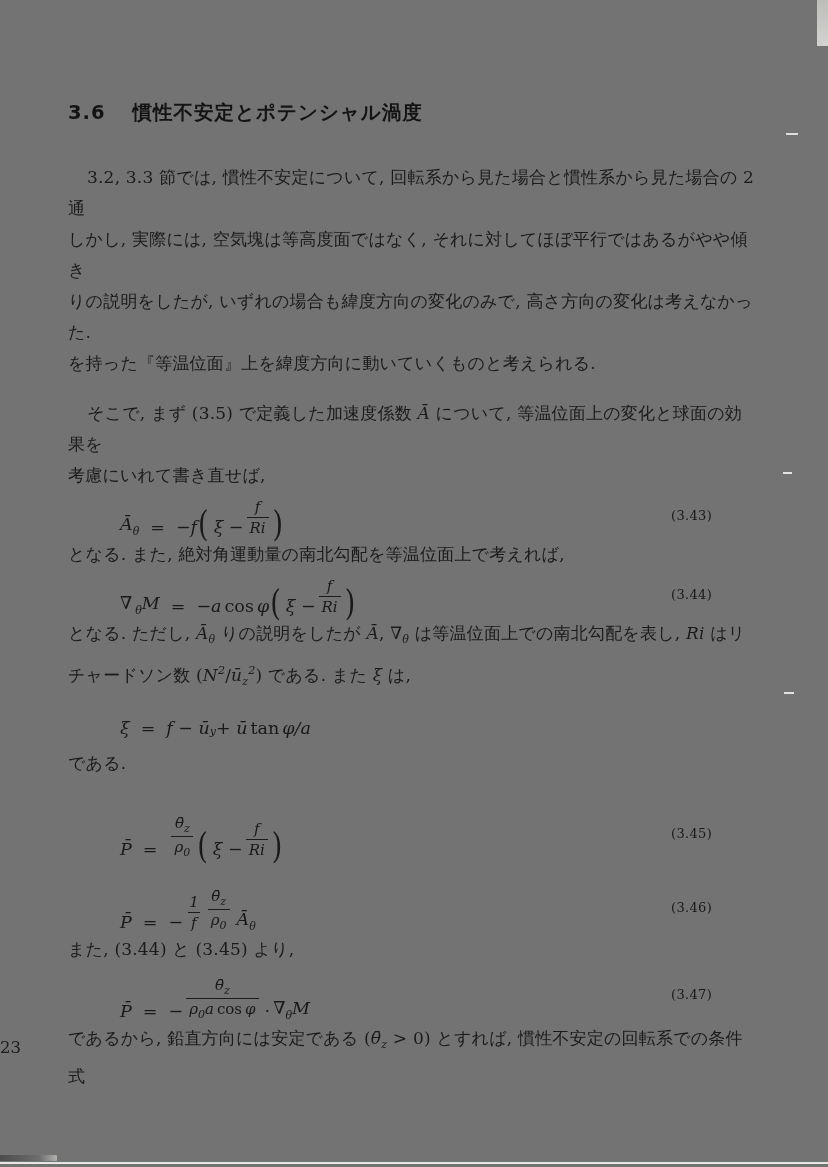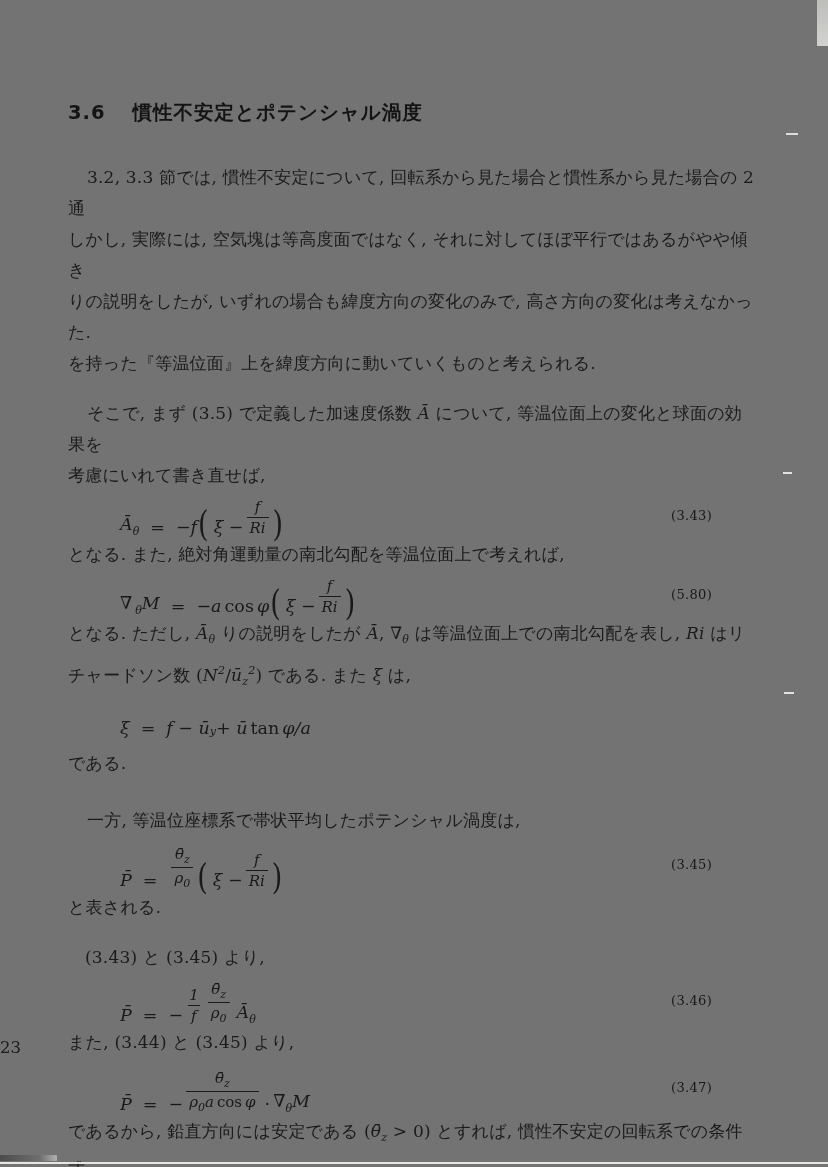--- a/index.html
+++ b/index.html
@@ -131,21 +131,21 @@
       <span>−a</span>
       <span class="fn">cos</span>
       <span>φ</span>
       <span class="bp">(</span>
       <span class="sp">ξ −</span>
       <span class="frac">
         <span class="fnum">f</span>
         <span class="fden">Ri</span>
       </span>
       <span class="bp">)</span>
-      <span class="eq-num">(5.80)</span>
+      <span class="eq-num">(3.44)</span>
     </div>
 
     <div>
       <div class="jl"><span>となる. ただし, </span><span class="mi">Ā</span><sub>θ</sub><span> りの説明をしたが </span><span class="mi">Ā</span><span>, </span><span>∇</span><sub>θ</sub><span> は等温位面上での南北勾配を表し, </span><span class="mi">Ri</span><span> はリ</span></div>
       <div class="jl"><span>チャードソン数 (</span><span class="mi">N</span><sup>2</sup><span>/</span><span class="mi">ū</span><sub>z</sub><sup>2</sup><span>) である. また </span><span class="mi">ξ</span><span> は,</span></div>
     </div>
 
     <div class="gap-sm"></div>
 
     <div class="eq" style="min-height:31px">
@@ -155,43 +155,40 @@
         <sub>y</sub>
         <span> + ū</span>
       <span class="fn">tan</span>
       <span>φ/a</span>
     </div>
 
     <div class="gap-sm"></div>
     <div class="jl">である.</div>
 
     <div class="gap-lg"></div>
-    <div class="jl ind">一方, 等温位座標系で帯状平均したポテンシャル渦度は,</div>
 
     <div class="eq" style="min-height:52px">
       <span>P̄</span>
       <span class="rel">=</span>
       <span class="frac">
         <span class="fnum"><span class="mi">θ̄</span><sub>z</sub></span>
         <span class="fden"><span class="mi">ρ</span><sub>0</sub></span>
       </span>
       <span class="bp">(</span>
       <span class="sp">ξ −</span>
       <span class="frac">
         <span class="fnum">f</span>
         <span class="fden">Ri</span>
       </span>
       <span class="bp">)</span>
       <span class="eq-num">(3.45)</span>
     </div>
 
-    <div class="jl">と表される.</div>
 
     <div class="gap-md"></div>
-    <div class="jl ind-sm">(3.43) と (3.45) より,</div>
 
     <div class="eq" style="min-height:50px">
       <span>P̄</span>
       <span class="rel">=</span>
       <span>−</span>
       <span class="frac">
         <span class="fnum">1</span>
         <span class="fden">f</span>
       </span>
       <span class="frac">

